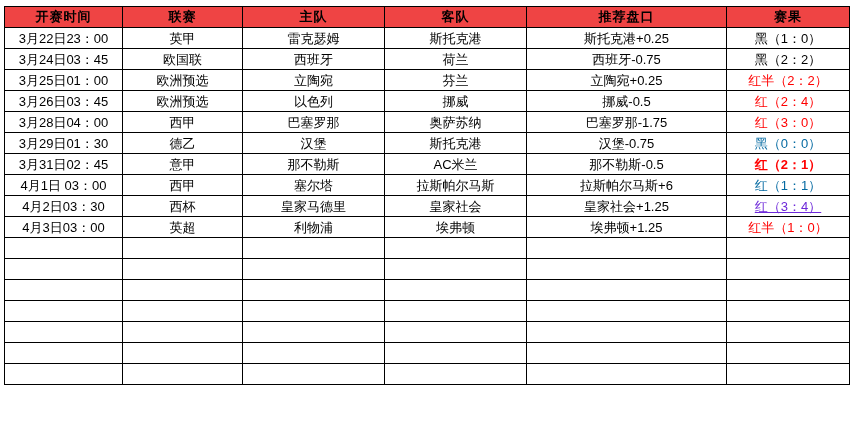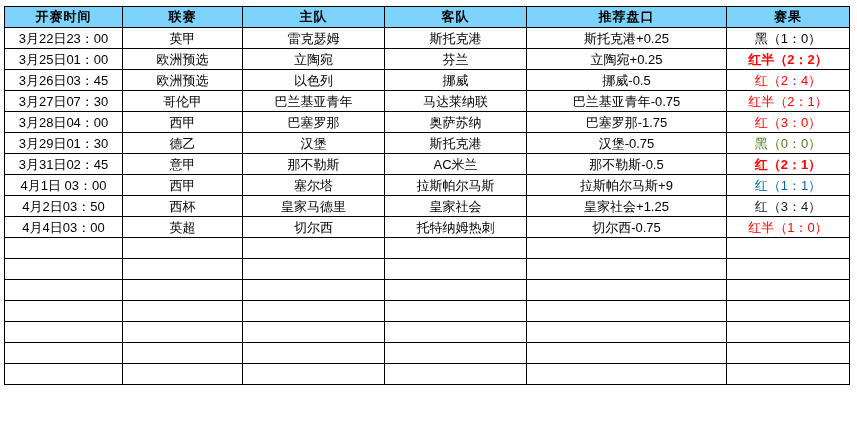--- a/index.html
+++ b/index.html
@@ -40,21 +40,21 @@
     text-align: center;
     vertical-align: middle;
     font-size: 13px;
     font-weight: normal;
     color: #000000;
     white-space: nowrap;
     overflow: hidden;
     font-family: "Liberation Sans", sans-serif;
   }
   table.grid thead th {
-    background: #7dd3fc;
+    background: #ef4444;
     font-weight: bold;
     font-size: 13px;
     letter-spacing: 1px;
   }
   td.empty {
     height: 20px;
   }
   .cellpad {
     display: block;
     line-height: 19px;
@@ -99,35 +99,55 @@
           </td>
           <td>
             <span class="cellpad">斯托克港+0.25</span>
           </td>
           <td style="color: rgb(0, 0, 0);">
             <span class="cellpad">黑（1：0）</span>
           </td>
         </tr>
         <tr>
           <td>
+            <span class="cellpad">3月24日03：45</span>
+          </td>
+          <td>
+            <span class="cellpad">欧国联</span>
+          </td>
+          <td>
+            <span class="cellpad">西班牙</span>
+          </td>
+          <td>
+            <span class="cellpad">荷兰</span>
+          </td>
+          <td>
+            <span class="cellpad">西班牙-0.75</span>
+          </td>
+          <td style="color: rgb(0, 0, 0);">
+            <span class="cellpad">黑（2：2）</span>
+          </td>
+        </tr>
+        <tr>
+          <td>
             <span class="cellpad">3月25日01：00</span>
           </td>
           <td>
             <span class="cellpad">欧洲预选</span>
           </td>
           <td>
             <span class="cellpad">立陶宛</span>
           </td>
           <td>
             <span class="cellpad">芬兰</span>
           </td>
           <td>
             <span class="cellpad">立陶宛+0.25</span>
           </td>
-          <td style="color: rgb(255, 0, 0); font-weight: bold;">
+          <td style="color: rgb(255, 0, 0);">
             <span class="cellpad">红半（2：2）</span>
           </td>
         </tr>
         <tr>
           <td>
             <span class="cellpad">3月26日03：45</span>
           </td>
           <td>
             <span class="cellpad">欧洲预选</span>
           </td>
@@ -139,40 +159,20 @@
           </td>
           <td>
             <span class="cellpad">挪威-0.5</span>
           </td>
           <td style="color: rgb(255, 0, 0);">
             <span class="cellpad">红（2：4）</span>
           </td>
         </tr>
         <tr>
           <td>
-            <span class="cellpad">3月27日07：30</span>
-          </td>
-          <td>
-            <span class="cellpad">哥伦甲</span>
-          </td>
-          <td>
-            <span class="cellpad">巴兰基亚青年</span>
-          </td>
-          <td>
-            <span class="cellpad">马达莱纳联</span>
-          </td>
-          <td>
-            <span class="cellpad">巴兰基亚青年-0.75</span>
-          </td>
-          <td style="color: rgb(255, 0, 0);">
-            <span class="cellpad">红半（2：1）</span>
-          </td>
-        </tr>
-        <tr>
-          <td>
             <span class="cellpad">3月28日04：00</span>
           </td>
           <td>
             <span class="cellpad">西甲</span>
           </td>
           <td>
             <span class="cellpad">巴塞罗那</span>
           </td>
           <td>
             <span class="cellpad">奥萨苏纳</span>
@@ -193,21 +193,21 @@
           </td>
           <td>
             <span class="cellpad">汉堡</span>
           </td>
           <td>
             <span class="cellpad">斯托克港</span>
           </td>
           <td>
             <span class="cellpad">汉堡-0.75</span>
           </td>
-          <td style="color: #4d7c0f;">
+          <td style="color: #0369a1;">
             <span class="cellpad">黑（0：0）</span>
           </td>
         </tr>
         <tr>
           <td>
             <span class="cellpad">3月31日02：45</span>
           </td>
           <td>
             <span class="cellpad">意甲</span>
           </td>
@@ -231,61 +231,61 @@
           <td>
             <span class="cellpad">西甲</span>
           </td>
           <td>
             <span class="cellpad">塞尔塔</span>
           </td>
           <td>
             <span class="cellpad">拉斯帕尔马斯</span>
           </td>
           <td>
-            <span class="cellpad">拉斯帕尔马斯+9</span>
+            <span class="cellpad">拉斯帕尔马斯+6</span>
           </td>
           <td style="color: #0369a1;">
             <span class="cellpad">红（1：1）</span>
           </td>
         </tr>
         <tr>
           <td>
-            <span class="cellpad">4月2日03：50</span>
+            <span class="cellpad">4月2日03：30</span>
           </td>
           <td>
             <span class="cellpad">西杯</span>
           </td>
           <td>
             <span class="cellpad">皇家马德里</span>
           </td>
           <td>
             <span class="cellpad">皇家社会</span>
           </td>
           <td>
             <span class="cellpad">皇家社会+1.25</span>
           </td>
-          <td style="color: #0f172a;">
+          <td style="color: #6d28d9; text-decoration: underline;">
             <span class="cellpad">红（3：4）</span>
           </td>
         </tr>
         <tr>
           <td>
-            <span class="cellpad">4月4日03：00</span>
+            <span class="cellpad">4月3日03：00</span>
           </td>
           <td>
             <span class="cellpad">英超</span>
           </td>
           <td>
-            <span class="cellpad">切尔西</span>
-          </td>
-          <td>
-            <span class="cellpad">托特纳姆热刺</span>
-          </td>
-          <td>
-            <span class="cellpad">切尔西-0.75</span>
+            <span class="cellpad">利物浦</span>
+          </td>
+          <td>
+            <span class="cellpad">埃弗顿</span>
+          </td>
+          <td>
+            <span class="cellpad">埃弗顿+1.25</span>
           </td>
           <td style="color: rgb(255, 0, 0);">
             <span class="cellpad">红半（1：0）</span>
           </td>
         </tr>
         <tr>
           <td class="empty">&nbsp;</td>
           <td class="empty">&nbsp;</td>
           <td class="empty">&nbsp;</td>
           <td class="empty">&nbsp;</td>

